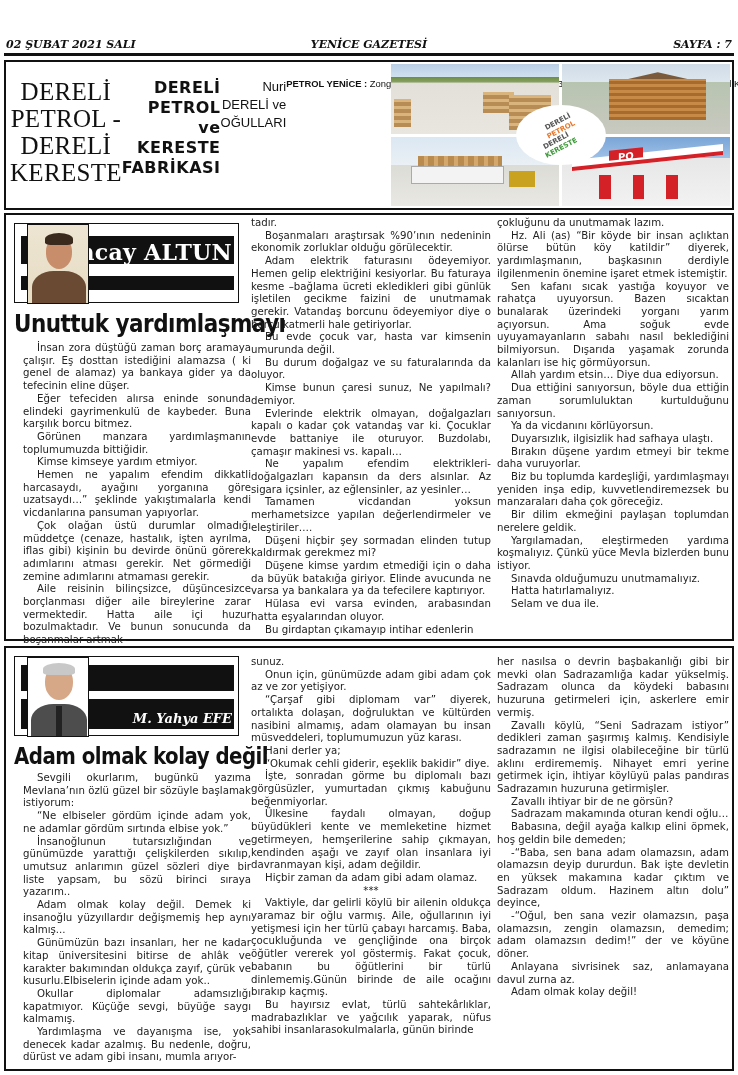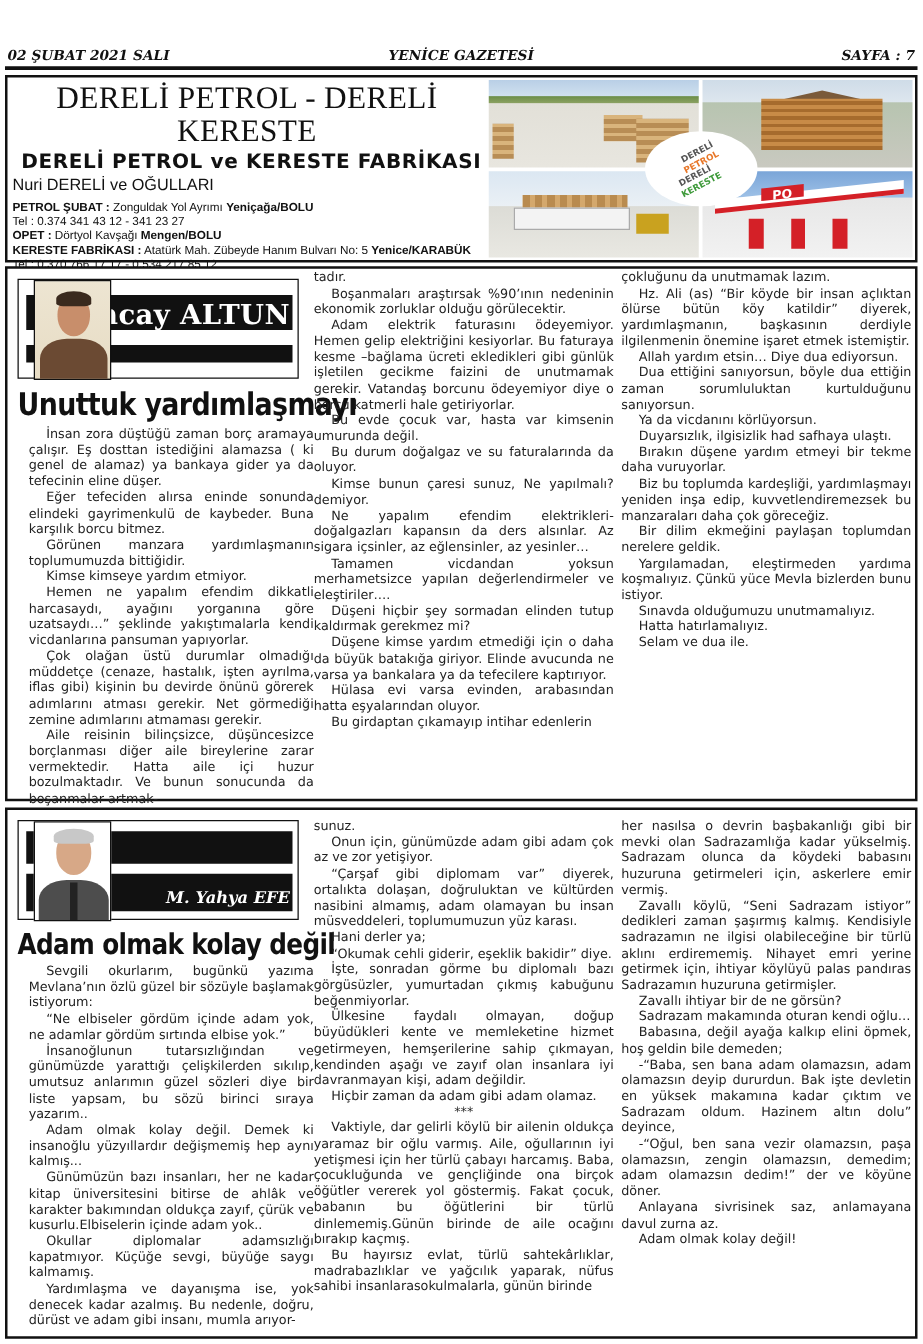--- a/index.html
+++ b/index.html
@@ -1,24 +1,24 @@
 <!DOCTYPE html>
 <html><head>
 <meta charset="utf-8">
 <style>
 *{box-sizing:border-box;margin:0;padding:0}
 html,body{width:738px;height:1075px;background:#fff;overflow:hidden}
 body{font-family:"DejaVu Sans",sans-serif;color:#111;position:relative}
 .hdr{position:absolute;left:4px;top:36px;width:730px;height:20px;display:flex;justify-content:space-between;align-items:flex-end;font-family:"DejaVu Serif",serif;font-weight:bold;font-style:italic;font-size:11px;border-bottom:3px solid #111;padding:0 2px 2px}
 .hdr .center{position:absolute;left:0;right:0;text-align:center;bottom:2px}
 .ad{position:absolute;left:4px;top:60px;width:730px;height:150px;border:2px solid #111;display:flex}
-.ad-left{width:383px;padding:3px 4px;display:flex;flex-direction:column}
+.ad-left{width:383px;padding:16px 4px;display:flex;flex-direction:row}
 .ad-t1{font-family:"Liberation Serif",serif;font-size:25px;text-align:center;line-height:27px;letter-spacing:.3px}
 .ad-t2{font-family:"DejaVu Sans",sans-serif;font-weight:bold;font-size:16px;text-align:right;line-height:20px;letter-spacing:.5px}
-.ad-t3{font-family:"Liberation Sans",sans-serif;font-size:13px;text-align:left;line-height:18px;margin-bottom:3px}
+.ad-t3{font-family:"Liberation Sans",sans-serif;font-size:13px;text-align:right;line-height:18px;margin-bottom:3px}
 .ad-line{font-family:"Liberation Sans",sans-serif;font-size:9.4px;line-height:11.2px;white-space:nowrap}
 .ad-line b{font-weight:bold}
 .ad-right{flex:1;position:relative;display:grid;grid-template-columns:1fr 1fr;grid-template-rows:1fr 1fr;gap:3px;padding:2px}
 .ph{position:relative;overflow:hidden}
 .ph1{background:linear-gradient(#b9cfe6 0,#cfe0ef 18%,#6d8f4a 19%,#8aa061 26%,#e2e0d8 27%,#e8e6df 100%)}
 .ph1 .w{position:absolute;background:repeating-linear-gradient(0deg,#b88d55 0 4px,#d9b47c 4px 7px)}
 .ph2{background:linear-gradient(#cfdce8 0,#dde6ee 25%,#b7c4b0 26%,#c9c9c0 100%)}
 .ph2 .house{position:absolute;left:28%;top:22%;width:58%;height:58%;background:repeating-linear-gradient(0deg,#a66b2d 0 3px,#c88b47 3px 6px)}
 .ph2 .roof{position:absolute;left:22%;top:12%;width:70%;height:16%;background:#7a5a3a;clip-path:polygon(8% 100%,50% 0,92% 100%)}
 .ph3{background:linear-gradient(#dbe7f2 0,#eaf0f5 40%,#dcdcd6 41%,#e9e8e2 100%)}
@@ -68,21 +68,21 @@
   <span>02 ŞUBAT 2021 SALI</span>
   <span class="center">YENİCE GAZETESİ</span>
   <span>SAYFA : 7</span>
 </div>
 
 <div class="ad">
   <div class="ad-left">
     <div class="ad-t1">DERELİ PETROL - DERELİ KERESTE</div>
     <div class="ad-t2">DERELİ PETROL ve KERESTE FABRİKASI</div>
     <div class="ad-t3">Nuri DERELİ ve OĞULLARI</div>
-    <div class="ad-line"><b>PETROL ŞUBAT :</b><span> Zonguldak Yol Ayrımı </span><b>Yeniçağa/BOLU</b></div>
+    <div class="ad-line"><b>PETROL YENİCE :</b><span> Zonguldak Yol Ayrımı </span><b>Yeniçağa/BOLU</b></div>
     <div class="ad-line"><span>Tel : 0.374 341 43 12 - 341 23 27</span></div>
     <div class="ad-line"><b>OPET :</b><span> Dörtyol Kavşağı </span><b>Mengen/BOLU</b></div>
     <div class="ad-line"><b>KERESTE FABRİKASI :</b><span> Atatürk Mah. Zübeyde Hanım Bulvarı No: 5 </span><b>Yenice/KARABÜK</b></div>
     <div class="ad-line"><span>Tel : 0.370 766 17 17 - 0.534 217 85 12</span></div>
   </div>
   <div class="ad-right">
     <div class="ph ph1">
       <div class="w" style="left:2%;top:50%;width:10%;height:40%"></div>
       <div class="w" style="left:55%;top:40%;width:18%;height:30%"></div>
       <div class="w" style="left:70%;top:45%;width:25%;height:50%"></div>
@@ -139,31 +139,33 @@
     <p>Aile reisinin bilinçsizce, düşüncesizce borçlanması diğer aile bireylerine zarar vermektedir. Hatta aile içi huzur bozulmaktadır. Ve bunun sonucunda da boşanmalar artmak-</p>
   </div>
 
   <div class="col c2">
     <p class="noind">tadır.</p>
     <p>Boşanmaları araştırsak %90’ının nedeninin ekonomik zorluklar olduğu görülecektir.</p>
     <p>Adam elektrik faturasını ödeyemiyor. Hemen gelip elektriğini kesiyorlar. Bu faturaya kesme –bağlama ücreti ekledikleri gibi günlük işletilen gecikme faizini de unutmamak gerekir. Vatandaş borcunu ödeyemiyor diye o borcu katmerli hale getiriyorlar.</p>
     <p>Bu evde çocuk var, hasta var kimsenin umurunda değil.</p>
     <p>Bu durum doğalgaz ve su faturalarında da oluyor.</p>
     <p>Kimse bunun çaresi sunuz, Ne yapılmalı? demiyor.</p>
+    <p>Evlerinde elektrik olmayan, doğalgazları kapalı o kadar çok vatandaş var ki. Çocuklar evde battaniye ile oturuyor. Buzdolabı, çamaşır makinesi vs. kapalı…</p>
     <p>Ne yapalım efendim elektrikleri- doğalgazları kapansın da ders alsınlar. Az sigara içsinler, az eğlensinler, az yesinler…</p>
     <p>Tamamen vicdandan yoksun merhametsizce yapılan değerlendirmeler ve eleştiriler….</p>
     <p>Düşeni hiçbir şey sormadan elinden tutup kaldırmak gerekmez mi?</p>
     <p>Düşene kimse yardım etmediği için o daha da büyük batakığa giriyor. Elinde avucunda ne varsa ya bankalara ya da tefecilere kaptırıyor.</p>
     <p>Hülasa evi varsa evinden, arabasından hatta eşyalarından oluyor.</p>
     <p>Bu girdaptan çıkamayıp intihar edenlerin</p>
   </div>
 
   <div class="col c3">
     <p class="noind">çokluğunu da unutmamak lazım.</p>
     <p>Hz. Ali (as) “Bir köyde bir insan açlıktan ölürse bütün köy katildir” diyerek, yardımlaşmanın, başkasının derdiyle ilgilenmenin önemine işaret etmek istemiştir.</p>
+    <p>Sen kafanı sıcak yastığa koyuyor ve rahatça uyuyorsun. Bazen sıcaktan bunalarak üzerindeki yorganı yarım açıyorsun. Ama soğuk evde uyuyamayanların sabahı nasıl beklediğini bilmiyorsun. Dışarıda yaşamak zorunda kalanları ise hiç görmüyorsun.</p>
     <p>Allah yardım etsin… Diye dua ediyorsun.</p>
     <p>Dua ettiğini sanıyorsun, böyle dua ettiğin zaman sorumluluktan kurtulduğunu sanıyorsun.</p>
     <p>Ya da vicdanını körlüyorsun.</p>
     <p>Duyarsızlık, ilgisizlik had safhaya ulaştı.</p>
     <p>Bırakın düşene yardım etmeyi bir tekme daha vuruyorlar.</p>
     <p>Biz bu toplumda kardeşliği, yardımlaşmayı yeniden inşa edip, kuvvetlendiremezsek bu manzaraları daha çok göreceğiz.</p>
     <p>Bir dilim ekmeğini paylaşan toplumdan nerelere geldik.</p>
     <p>Yargılamadan, eleştirmeden yardıma koşmalıyız. Çünkü yüce Mevla bizlerden bunu istiyor.</p>
     <p>Sınavda olduğumuzu unutmamalıyız.</p>
     <p>Hatta hatırlamalıyız.</p>

